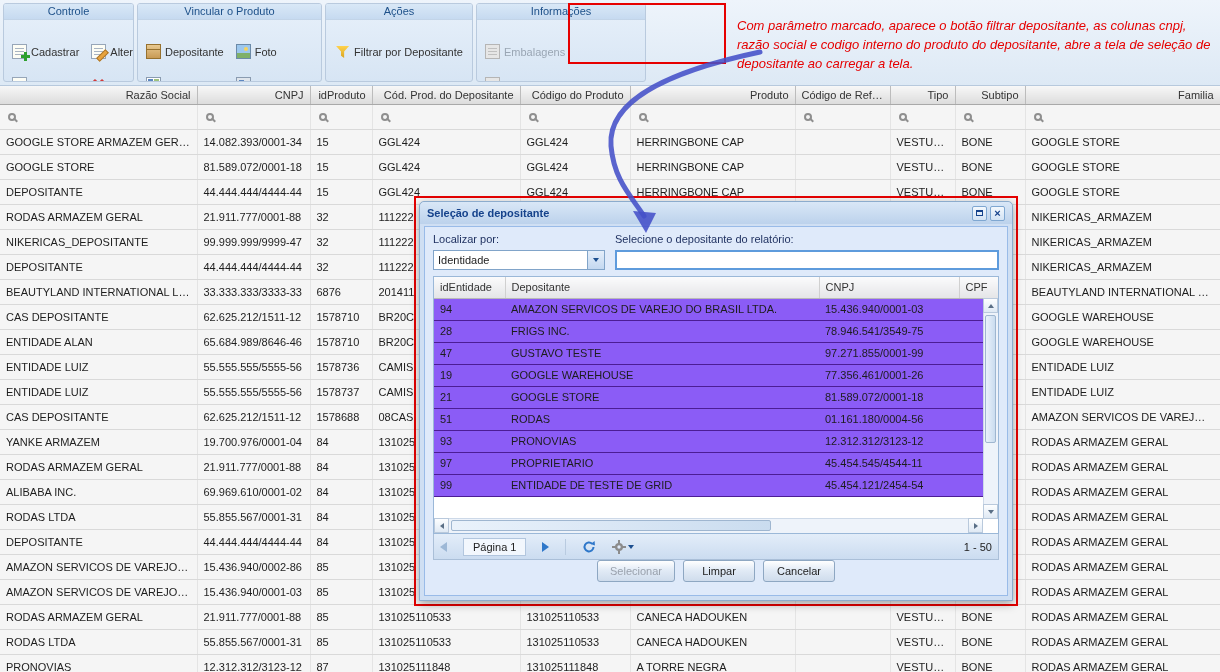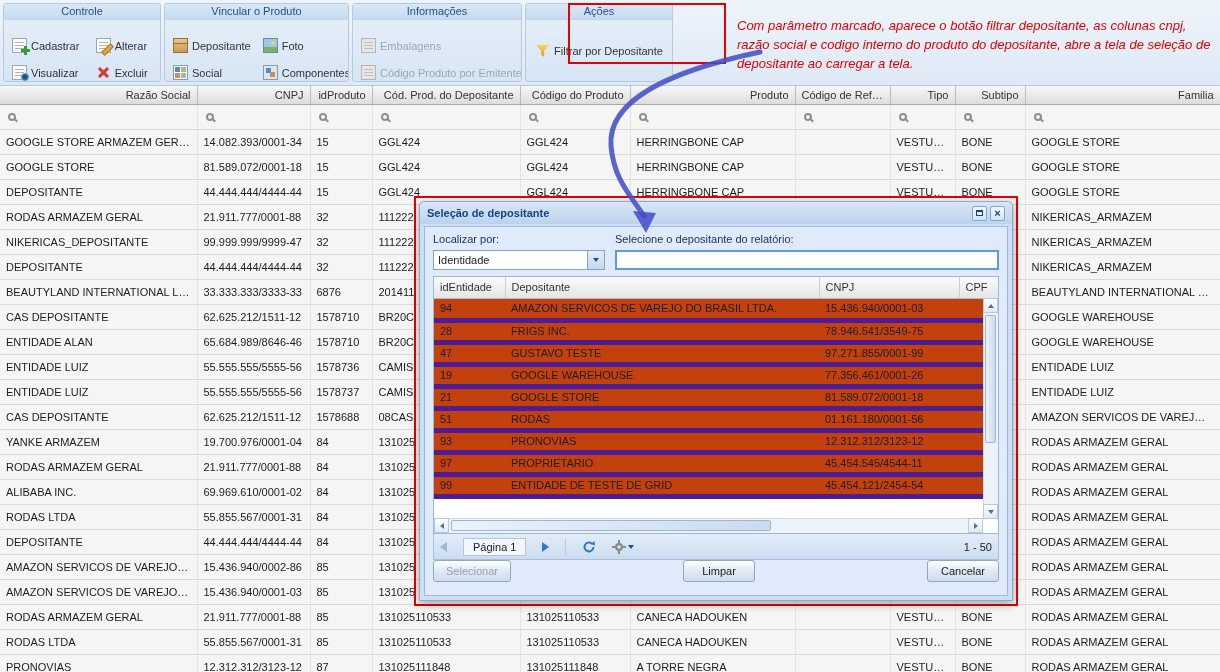--- a/index.html
+++ b/index.html
@@ -8,25 +8,25 @@
 
   
   .ribbon{position:absolute;left:0;top:0;width:1220px;height:86px;
     background:linear-gradient(#eef4fb,#dde9f5);border-bottom:1px solid #b7c9dd;
     display:flex;align-items:stretch;padding:3px;gap:3px;z-index:1}
   .exibir-btn{width:42px;display:flex;flex-direction:column;align-items:center;gap:2px;
     padding-top:5px;border:1px solid #b9cade;border-radius:3px;
     background:linear-gradient(#fdfefe,#e2ecf7);color:#333}
   .rib-group{border:1px solid #b9cade;border-radius:3px;display:flex;flex-direction:column;
     background:linear-gradient(#e7f0fa,#d7e5f4);overflow:hidden}
-  .g-controle{width:158px}.g-vincular{width:185px}.g-info{width:170px}.g-acoes{width:148px}
+  .g-controle{width:131px}.g-vincular{width:185px}.g-info{width:170px}.g-acoes{width:148px}
   .rib-title{height:16px;line-height:15px;text-align:center;color:#1d5089;
     background:linear-gradient(#d9e8f7,#c6daf0);border-bottom:1px solid #c2d4e8;font-size:11px}
   .rib-body{flex:1;display:grid;grid-template-columns:auto auto;align-content:start;
-    gap:12px 12px;padding:18px 8px}
+    gap:18px 12px;padding:24px 8px}
   .rib-body.one-col{grid-template-columns:auto}
   .rib-body.center{align-content:center;justify-content:center}
   .rib-btn{display:flex;align-items:center;gap:4px;white-space:nowrap;cursor:default;color:#333}
   .rib-btn.disabled{color:#9aa6b4}
   .caret{width:0;height:0;border-left:4px solid transparent;border-right:4px solid transparent;
     border-top:4px solid #3a5a7d}
 
   
   .icn{width:15px;height:15px;position:relative;display:inline-block;flex:none}
   .icn-form{background:#fdfdf5;border:1px solid #97a6b8}
@@ -113,21 +113,21 @@
     border-left:1px solid #81a4c9;display:flex;align-items:center;justify-content:center}
   .cd{width:0;height:0;border-left:3px solid transparent;border-right:3px solid transparent;
     border-top:4px solid #1c4f8f}
   .dlg-input{height:20px;border:2px solid #5e9bdc;background:#fff;width:100%;outline:none;
     font:inherit;padding:0 4px}
   .dgrid{position:relative;height:258px;border:1px solid #9bb8d8;background:#fff;margin-top:6px;overflow:hidden}
   table.dtab{border-collapse:collapse;table-layout:fixed;width:565px}
   table.dtab th{height:21px;background:linear-gradient(#fbfbfc,#e4e5e7);
     border-right:1px solid #d0d0d0;border-bottom:1px solid #b9b9b9;
     font-weight:normal;text-align:left;padding:0 6px;color:#333;white-space:nowrap;overflow:hidden}
-  table.dtab td{height:22px;background:#c2410c;border-bottom:5px solid #4c1d95;padding:0 6px;
+  table.dtab td{height:22px;background:#8b5cf6;border-bottom:1px solid #4c1d95;padding:0 6px;
     white-space:nowrap;overflow:hidden;text-overflow:ellipsis;color:#1d1d1d}
   .vscroll{position:absolute;top:21px;right:0;width:15px;height:221px;background:#eef3fa;
     border-left:1px solid #cdd9e8}
   .hscroll{position:absolute;left:0;right:15px;bottom:0;height:15px;background:#eef3fa;
     border-top:1px solid #cdd9e8}
   .sb-btn{position:absolute;width:15px;height:15px;background:linear-gradient(#fdfeff,#dfe9f4);
     border:1px solid #b9c9dc;display:flex;align-items:center;justify-content:center}
   .sb-thumb{position:absolute;background:linear-gradient(90deg,#eaf2fb,#cadcef);
     border:1px solid #9fb6d0;border-radius:2px}
   .t-up{width:0;height:0;border-left:3px solid transparent;border-right:3px solid transparent;border-bottom:4px solid #5a6f86}
@@ -136,21 +136,21 @@
   .t-rt{width:0;height:0;border-top:3px solid transparent;border-bottom:3px solid transparent;border-left:4px solid #5a6f86}
   .pager{height:26px;background:linear-gradient(#e3edf9,#cbdcf0);border:1px solid #aabfd8;
     border-top:none;display:flex;align-items:center;padding:0 6px;gap:16px}
   .pg-prev{width:0;height:0;border-top:5px solid transparent;border-bottom:5px solid transparent;
     border-right:7px solid #9db8d6}
   .pg-next{width:0;height:0;border-top:5px solid transparent;border-bottom:5px solid transparent;
     border-left:7px solid #2e77c9}
   .pg-label{padding:2px 9px;border:1px solid #b2c6de;background:#f2f7fd;color:#222}
   .pg-sep{width:1px;height:16px;background:#b9cbe0}
   .pg-range{margin-left:auto;color:#222}
-  .btn-row{display:flex;justify-content:space-between;gap:8px;}
+  .btn-row{display:flex;justify-content:center;gap:8px;}
   .dlg-btn{min-width:72px;height:22px;border:1px solid #8ea7c2;border-radius:3px;
     background:linear-gradient(#ffffff,#e2ebf6 45%,#cfdcec);color:#1d1d1d;
     display:inline-flex;align-items:center;justify-content:center;padding:0 12px;font:inherit}
   .dlg-btn.disabled{color:#9aa2ad}
 </style>
 </head>
 <body>
 
 <div class="ribbon">
 
@@ -191,40 +191,40 @@
         <span class="icn icn-grid"></span>
         <span>Social</span>
       </div>
       <div class="rib-btn">
         <span class="icn icn-kit"></span>
         <span>Componentes Kit</span>
       </div>
     </div>
   </div>
 
+  <div class="rib-group g-acoes">
+    <div class="rib-title">Ações</div>
+    <div class="rib-body one-col center">
+      <div class="rib-btn">
+        <span class="icn icn-funnel"></span>
+        <span>Filtrar por Depositante</span>
+      </div>
+    </div>
+  </div>
+
   <div class="rib-group g-info">
     <div class="rib-title">Informações</div>
     <div class="rib-body one-col">
       <div class="rib-btn disabled">
         <span class="icn icn-gray"></span>
         <span>Embalagens</span>
       </div>
       <div class="rib-btn disabled">
         <span class="icn icn-gray"></span>
         <span>Código Produto por Emitente</span>
-      </div>
-    </div>
-  </div>
-
-  <div class="rib-group g-acoes">
-    <div class="rib-title">Ações</div>
-    <div class="rib-body one-col center">
-      <div class="rib-btn">
-        <span class="icn icn-funnel"></span>
-        <span>Filtrar por Depositante</span>
       </div>
     </div>
   </div>
 </div>
 
 <div class="redbox rb-acoes"></div>
 
 <div class="annotation">Com parâmetro marcado, aparece o botão filtrar depositante, as colunas cnpj, razão social e codigo interno do produto do depositante, abre a tela de seleção de depositante ao carregar a tela.</div>
 
 <svg class="arrow-svg" width="270" height="215" viewBox="0 0 270 215">
@@ -655,21 +655,21 @@
             <tr>
               <td>21</td>
               <td>GOOGLE STORE</td>
               <td>81.589.072/0001-18</td>
               <td></td>
             </tr>
 
             <tr>
               <td>51</td>
               <td>RODAS</td>
-              <td>01.161.180/0001-56</td>
+              <td>01.161.180/0004-56</td>
               <td></td>
             </tr>
 
             <tr>
               <td>93</td>
               <td>PRONOVIAS</td>
               <td>12.312.312/3123-12</td>
               <td></td>
             </tr>
 

